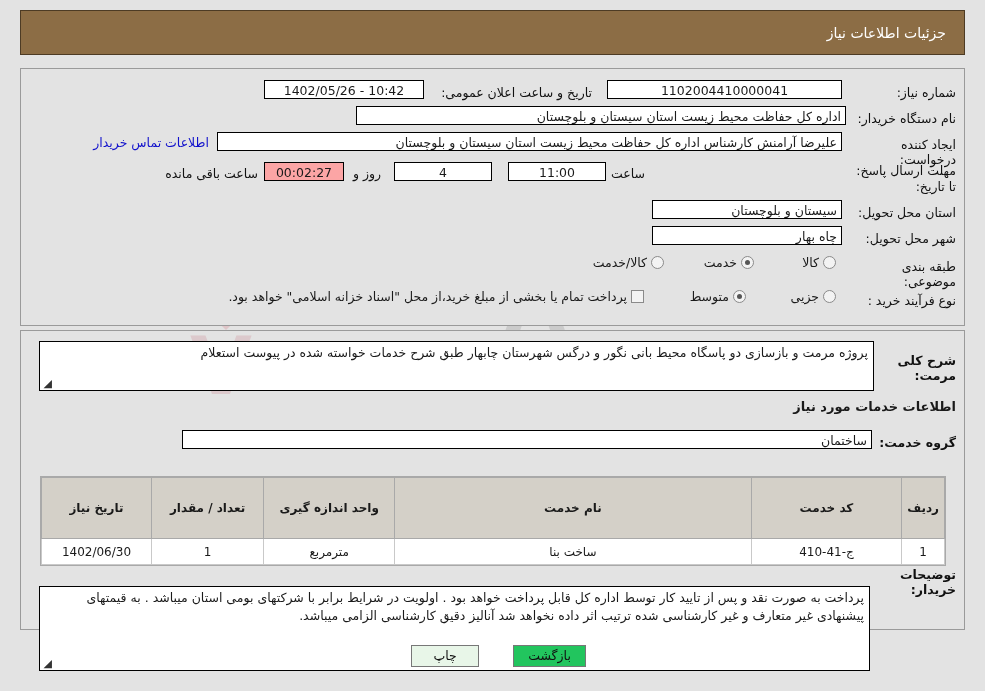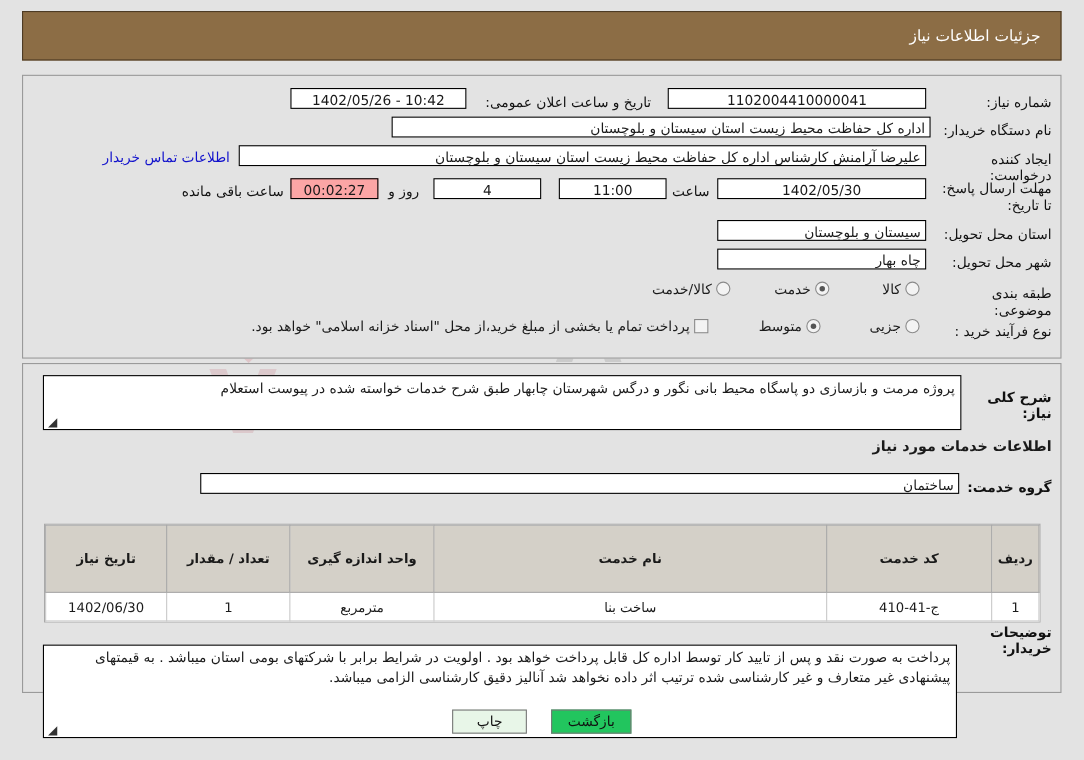--- a/index.html
+++ b/index.html
@@ -205,20 +205,21 @@
   .btn{
     border:1px solid #777;
     height:22px;
     min-width:68px;
     font-size:12.5px;
     font-family:"DejaVu Sans","Liberation Sans",sans-serif;
     cursor:pointer;
     padding:0 14px;
     box-sizing:border-box;
     line-height:20px;
+    margin-left:12px;
   }
   .btn-print{background:#e8f6e8;color:#111;}
   .btn-back{background:#22c55e;color:#111;}
 </style>
 </head>
 <body>
 
 <div class="watermark">
   <div class="wm-shield"></div>
   <div class="wm-v">V</div>
@@ -238,21 +239,20 @@
   <div class="abs fld" style="right:540px;top:11px;width:160px;">10:42 - 1402/05/26</div>
 
   <div class="abs lbl" style="right:8px;top:38px;width:110px;">نام دستگاه خریدار:</div>
   <div class="abs fld rt" style="right:118px;top:37px;width:490px;">اداره کل حفاظت محیط زیست استان سیستان و بلوچستان</div>
 
   <div class="abs lbl" style="right:8px;top:64px;width:110px;">ایجاد کننده درخواست:</div>
   <div class="abs fld rt" style="right:122px;top:63px;width:625px;">علیرضا آرامنش کارشناس اداره کل حفاظت محیط زیست استان سیستان و بلوچستان</div>
   <div class="abs link" style="right:755px;top:64px;">اطلاعات تماس خریدار</div>
 
   <div class="abs lbl" style="right:8px;top:90px;width:110px;line-height:16px;">مهلت ارسال پاسخ: تا تاریخ:</div>
-  <div class="abs fld" style="right:122px;top:93px;width:190px;">1402/05/30</div>
   <div class="abs lbl" style="right:318px;top:93px;width:36px;text-align:center;">ساعت</div>
   <div class="abs fld" style="right:358px;top:93px;width:98px;">11:00</div>
   <div class="abs fld" style="right:472px;top:93px;width:98px;">4</div>
   <div class="abs lbl" style="right:576px;top:93px;width:42px;text-align:center;">روز و</div>
   <div class="abs fld cream" style="right:620px;top:93px;width:80px;">00:02:27</div>
   <div class="abs lbl" style="right:706px;top:93px;width:110px;text-align:right;">ساعت باقی مانده</div>
 
   <div class="abs lbl" style="right:8px;top:132px;width:110px;">استان محل تحویل:</div>
   <div class="abs fld rt" style="right:122px;top:131px;width:190px;">سیستان و بلوچستان</div>
 
@@ -283,21 +283,21 @@
     <span>متوسط</span>
   </div>
   <div class="abs radio-opt" style="right:320px;top:220px;">
     <span class="chk"></span>
     <span>پرداخت تمام یا بخشی از مبلغ خرید،از محل "اسناد خزانه اسلامی" خواهد بود.</span>
   </div>
 </div>
 
 <div class="panel" id="panel-desc">
 
-  <div class="abs lbl bold" style="right:8px;top:18px;width:78px;">شرح کلی نیاز:</div>
+  <div class="abs lbl bold" style="right:8px;top:18px;width:78px;">شرح کلی مرمت:</div>
   <div class="abs ta" style="right:90px;top:10px;width:835px;height:50px;">
     <span>پروژه مرمت و بازسازی دو پاسگاه محیط بانی نگور و درگس شهرستان چابهار طبق شرح خدمات خواسته شده در پیوست استعلام</span>
     <span class="grip">◢</span>
   </div>
 
   <div class="abs bold" style="right:8px;top:68px;font-size:13px;">اطلاعات خدمات مورد نیاز</div>
 
   <div class="abs lbl bold" style="right:8px;top:100px;width:80px;">گروه خدمت:</div>
   <div class="abs fld rt" style="right:92px;top:99px;width:690px;">ساختمان</div>
 

